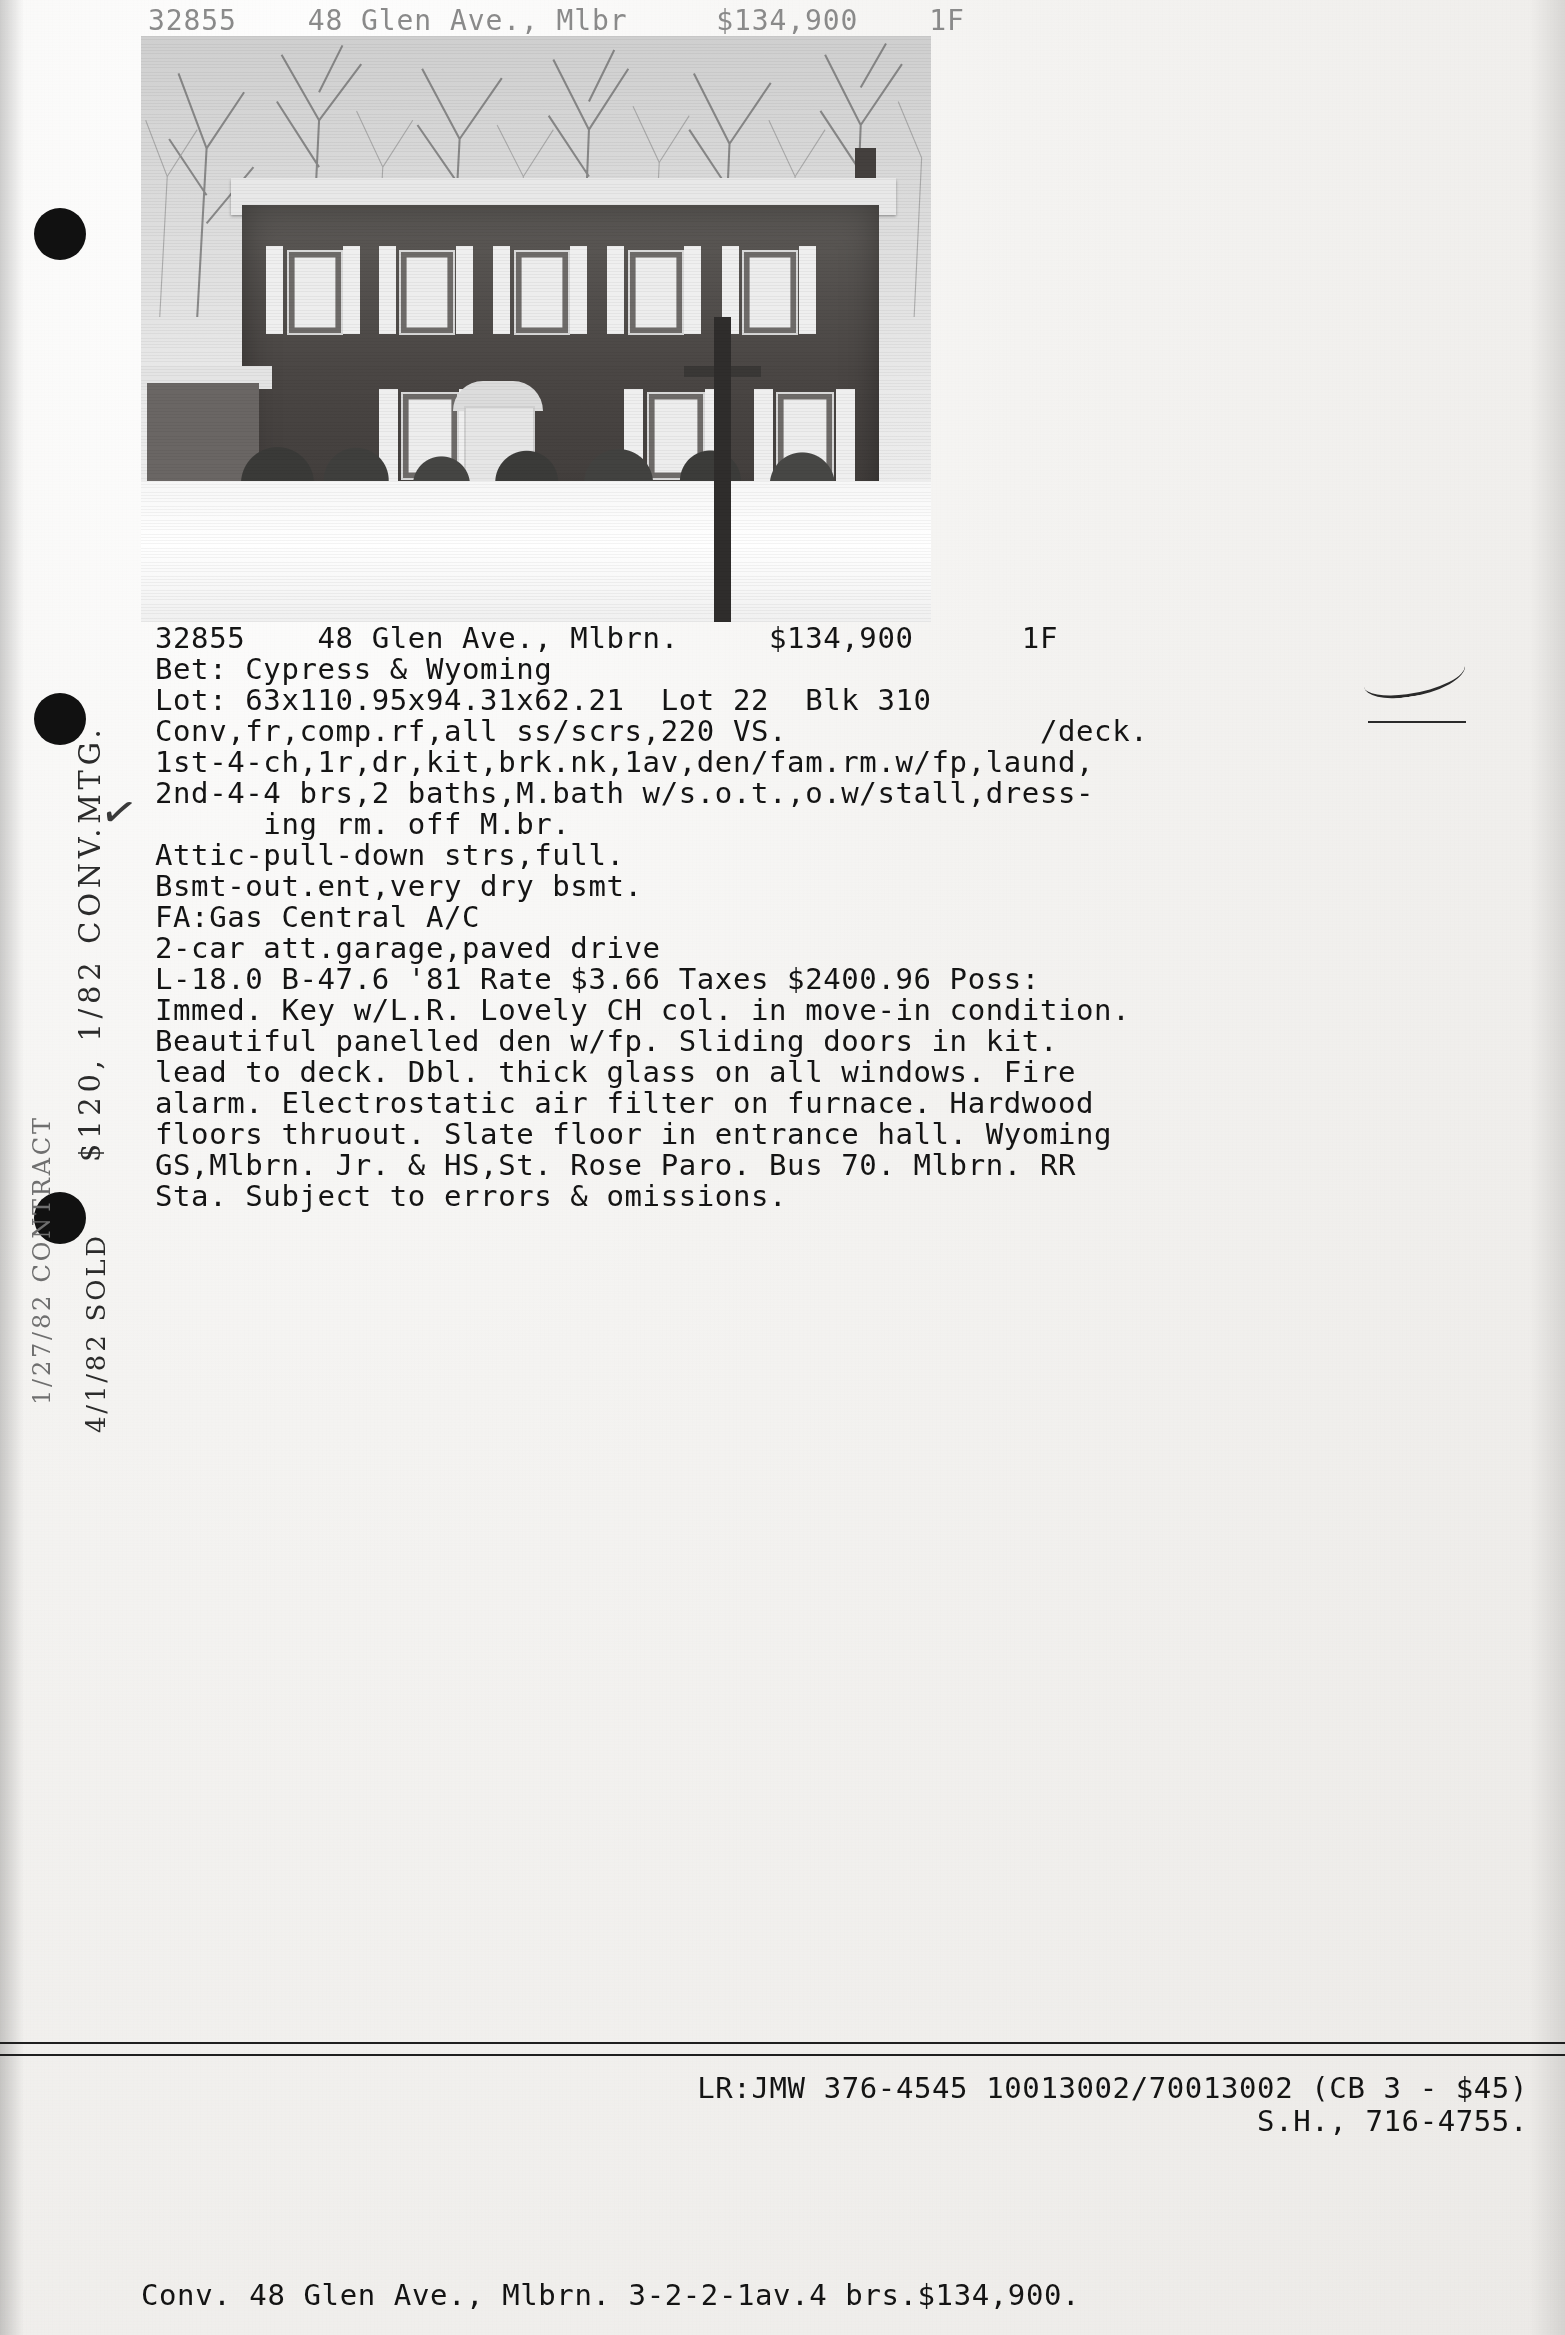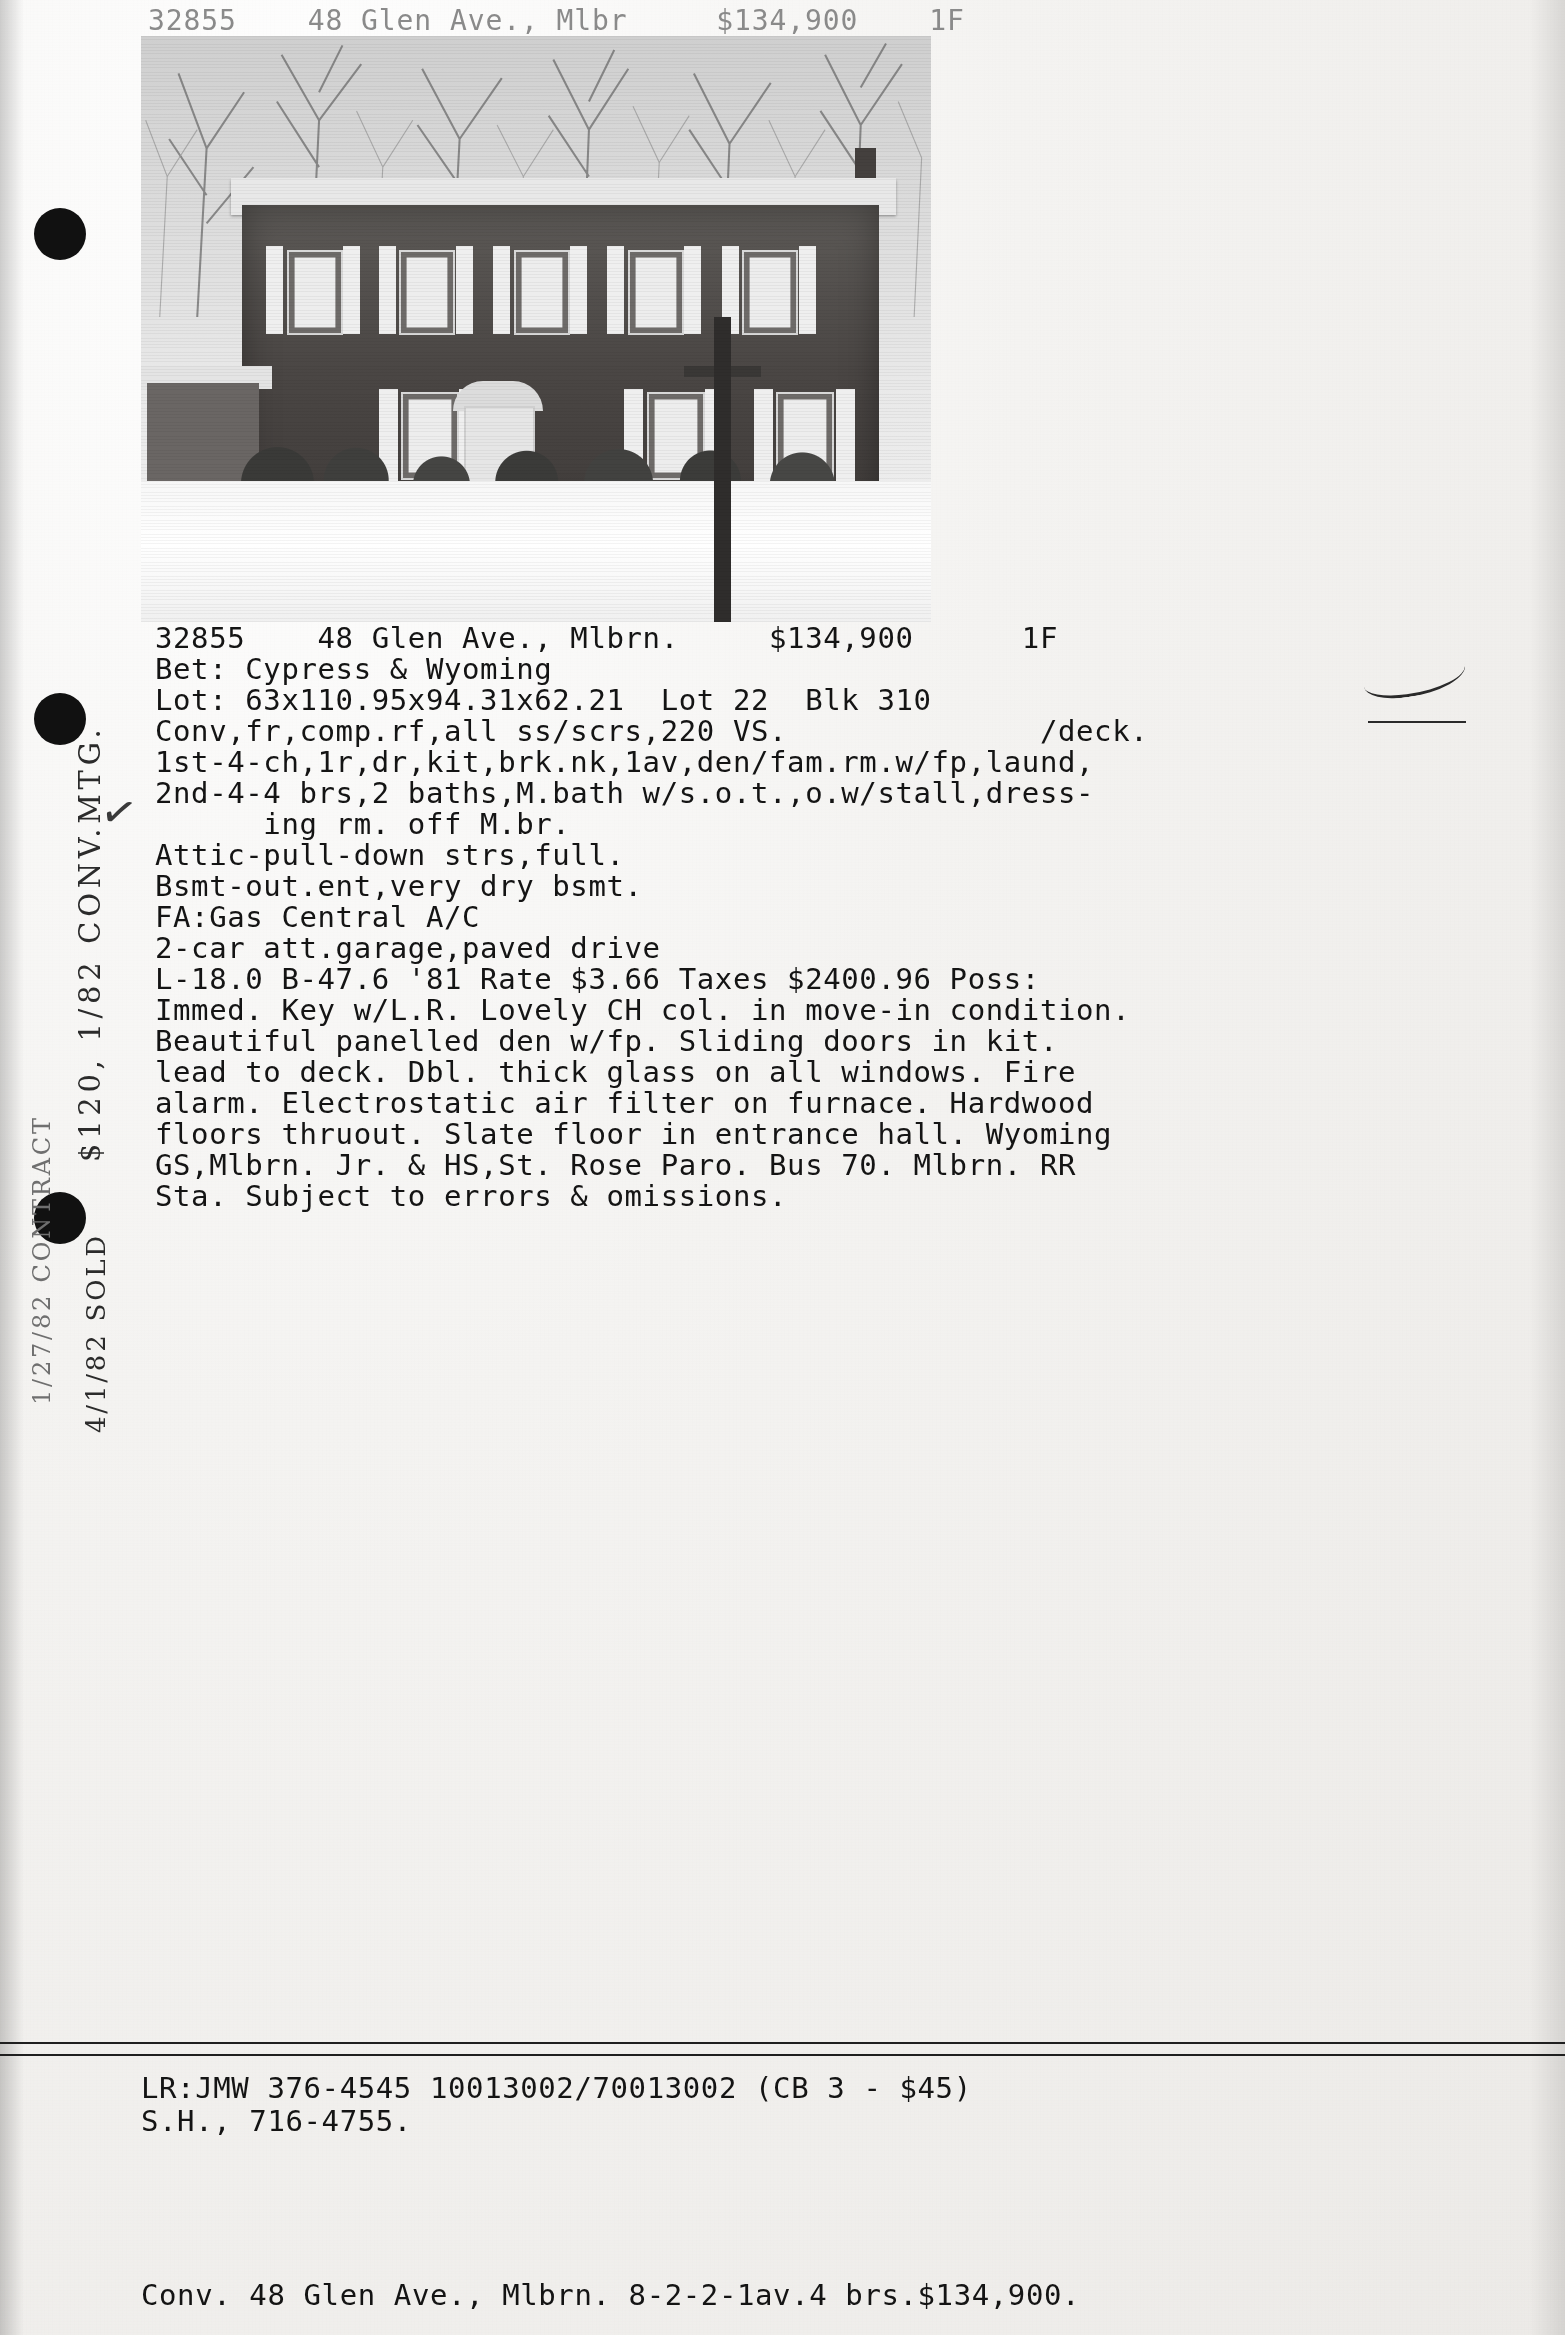--- a/index.html
+++ b/index.html
@@ -241,20 +241,21 @@
 
   .footer {
     position: absolute;
     left: 141px; top: 2072px;
     width: 1387px;
     font-size: 29px;
     line-height: 33px;
     letter-spacing: 0.6px;
     white-space: pre-wrap;
     color: #141414;
+    text-align: right;
   }
   .footer2 {
     position: absolute;
     left: 141px; top: 2279px;
     width: 1387px;
     font-size: 29px;
     line-height: 33px;
     letter-spacing: 0.6px;
     white-space: pre-wrap;
     color: #141414;
@@ -363,15 +364,15 @@
   <div class="vert conv-mtg">$120,  1/82  CONV.MTG.</div>
   <div class="vert contract">1/27/82 CONTRACT</div>
   <div class="vert sold">4/1/82 SOLD</div>
 
   <div class="listing"><div>32855    48 Glen Ave., Mlbrn.     $134,900      1F</div><div>Bet: Cypress &amp; Wyoming</div><div>Lot: 63x110.95x94.31x62.21  Lot 22  Blk 310</div><div>Conv,fr,comp.rf,all ss/scrs,220 VS.              /deck.</div><div>1st-4-ch,1r,dr,kit,brk.nk,1av,den/fam.rm.w/fp,laund,</div><div>2nd-4-4 brs,2 baths,M.bath w/s.o.t.,o.w/stall,dress-</div><div>      ing rm. off M.br.</div><div>Attic-pull-down strs,full.</div><div>Bsmt-out.ent,very dry bsmt.</div><div>FA:Gas Central A/C</div><div>2-car att.garage,paved drive</div><div>L-18.0 B-47.6 '81 Rate $3.66 Taxes $2400.96 Poss:</div><div>Immed. Key w/L.R. Lovely CH col. in move-in condition.</div><div>Beautiful panelled den w/fp. Sliding doors in kit.</div><div>lead to deck. Dbl. thick glass on all windows. Fire</div><div>alarm. Electrostatic air filter on furnace. Hardwood</div><div>floors thruout. Slate floor in entrance hall. Wyoming</div><div>GS,Mlbrn. Jr. &amp; HS,St. Rose Paro. Bus 70. Mlbrn. RR</div><div>Sta. Subject to errors &amp; omissions.</div></div>
 
   <div class="rule r1"></div>
   <div class="rule r2"></div>
 
   <div class="footer"><div>LR:JMW 376-4545 10013002/70013002 (CB 3 - $45)</div><div>S.H., 716-4755.</div></div>
-  <div class="footer2"><div>Conv. 48 Glen Ave., Mlbrn. 8-2-2-1av.4 brs.$134,900.</div></div>
+  <div class="footer2"><div>Conv. 48 Glen Ave., Mlbrn. 3-2-2-1av.4 brs.$134,900.</div></div>
 </div>
 
 
 </body></html>

